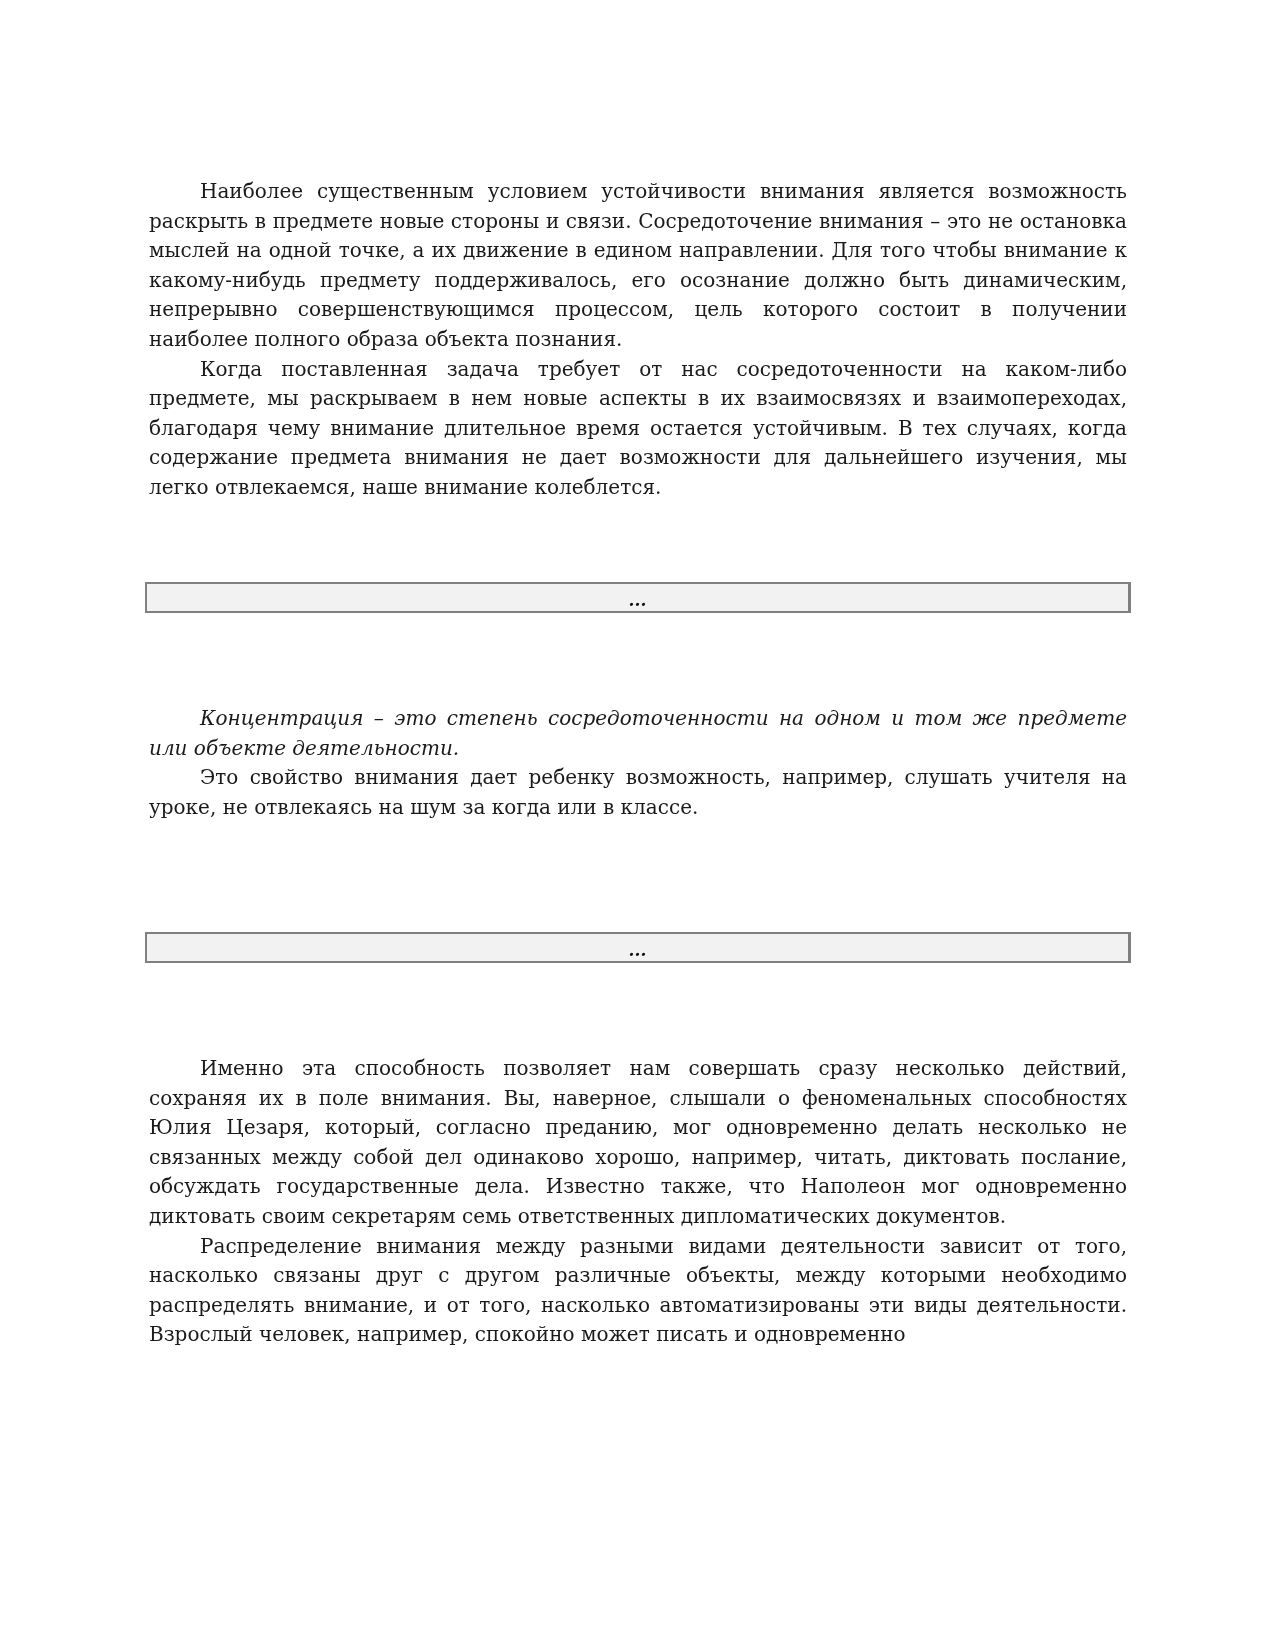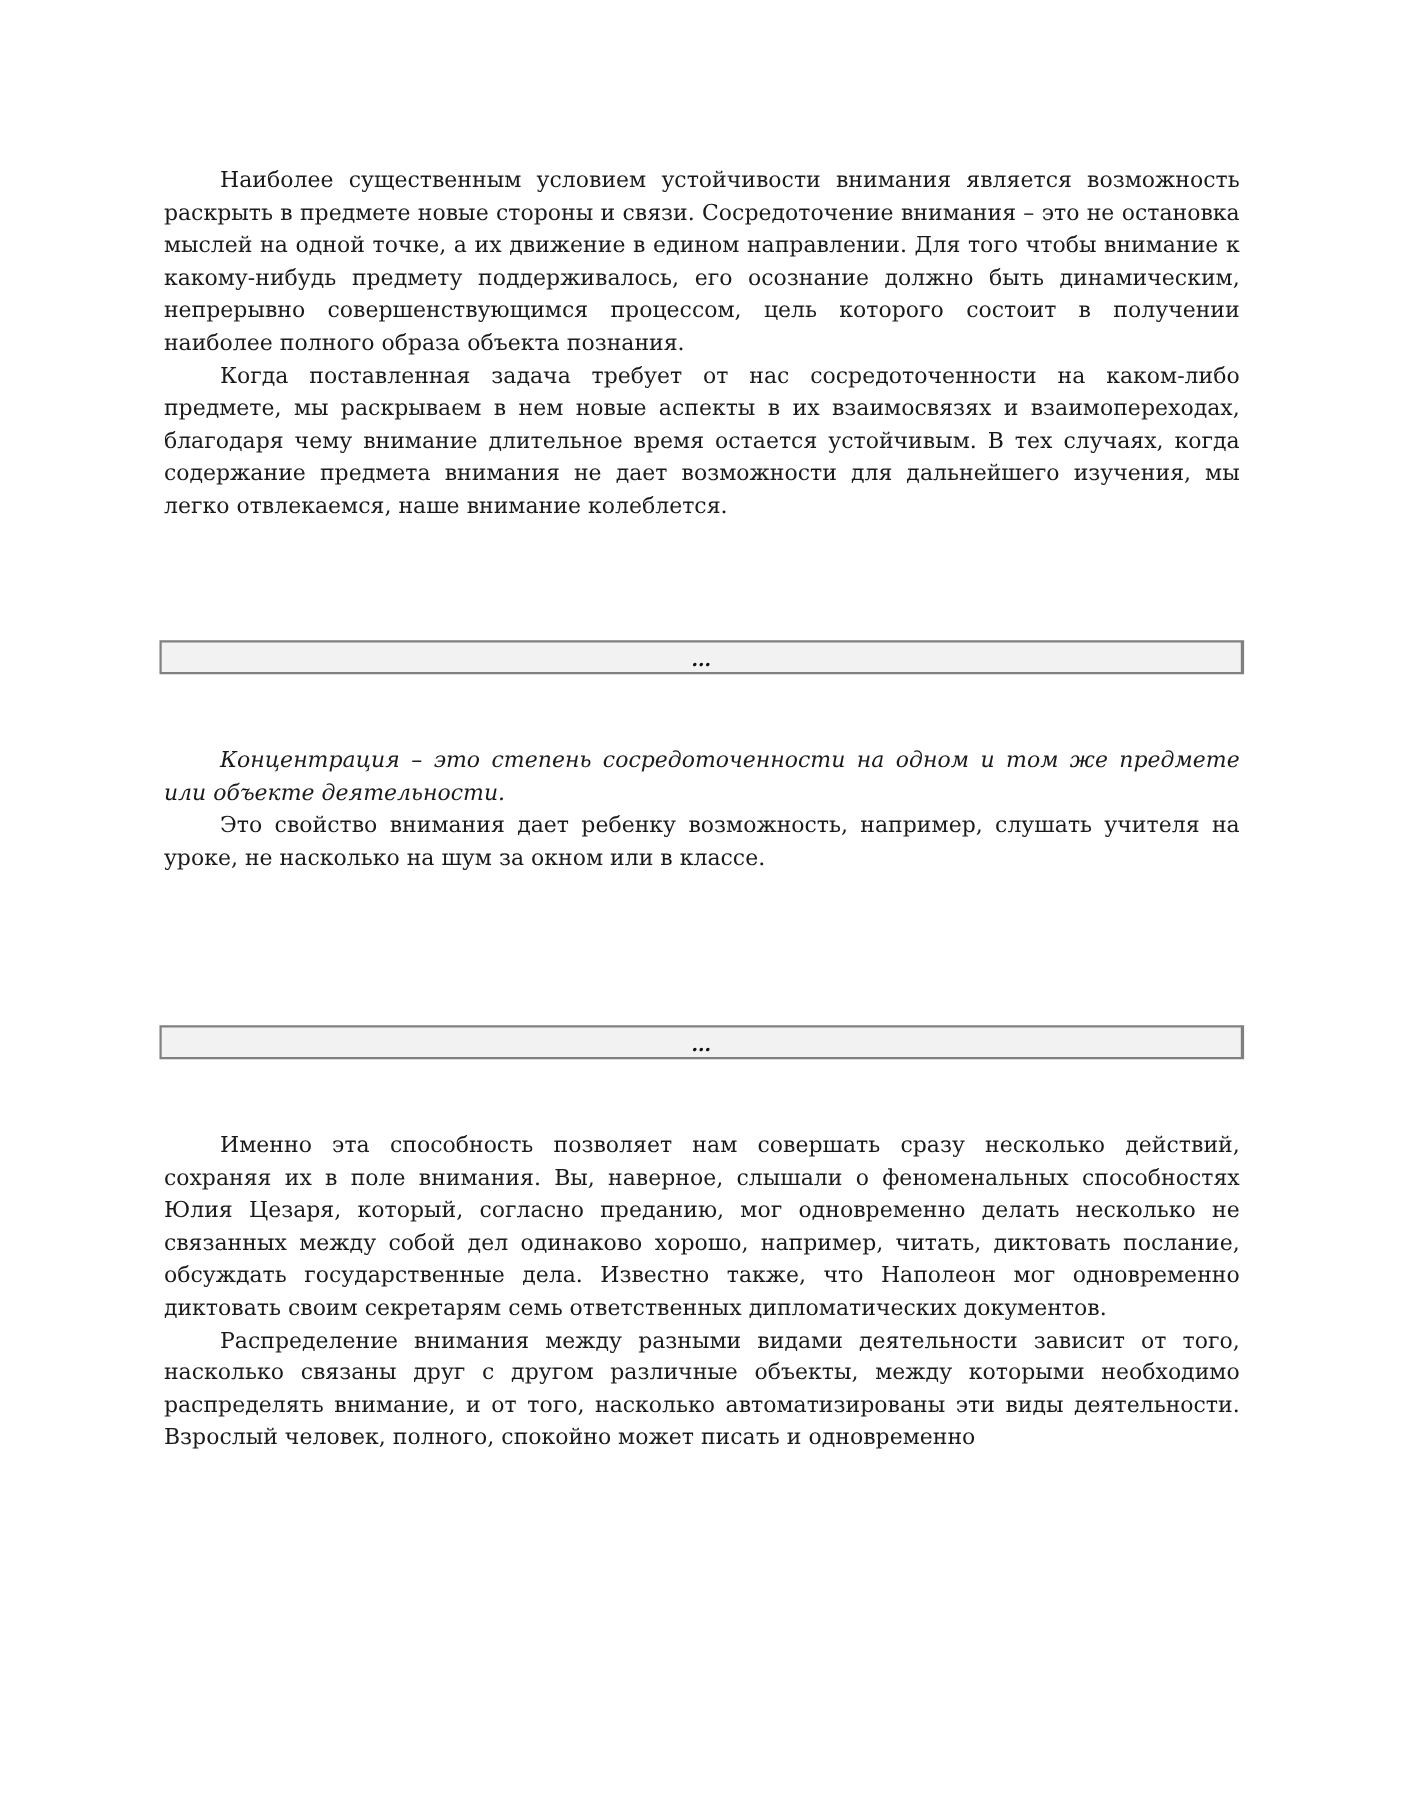--- a/index.html
+++ b/index.html
@@ -7,20 +7,21 @@
   .page { position: absolute; left: 0; top: 0; width: 1275px; height: 1650px; background: #ffffff; }
   .text-block {
     position: absolute;
     left: 149px;
     width: 978px;
     font-family: "DejaVu Serif", "Liberation Serif", serif;
     font-size: 20px;
     line-height: 29.6px;
     color: #1a1a1a;
     text-align: justify;
+    margin-top: 28px;
   }
   .para { margin: 0; text-indent: 51px; }
   .term { font-weight: normal; font-style: italic; }
   .def { font-style: italic; }
   .omission-box {
     position: absolute;
     left: 145px;
     width: 981px;
     height: 27px;
     background: #f2f2f2;
@@ -50,25 +51,25 @@
     <p class="para">Наиболее существенным условием устойчивости внимания является возможность раскрыть в предмете новые стороны и связи. Сосредоточение внимания – это не остановка мыслей на одной точке, а их движение в едином направлении. Для того чтобы внимание к какому-нибудь предмету поддерживалось, его осознание должно быть динамическим, непрерывно совершенствующимся процессом, цель которого состоит в получении наиболее полного образа объекта познания.</p>
     <p class="para">Когда поставленная задача требует от нас сосредоточенности на каком-либо предмете, мы раскрываем в нем новые аспекты в их взаимосвязях и взаимопереходах, благодаря чему внимание длительное время остается устойчивым. В тех случаях, когда содержание предмета внимания не дает возможности для дальнейшего изучения, мы легко отвлекаемся, наше внимание колеблется.</p>
   </div>
 
   <div class="omission-box" style="top:582px;">
     <div class="omission-mark">...</div>
   </div>
 
   <div class="text-block" style="top:676px;">
     <p class="para"><span class="term">Концентрация</span><span class="def"> – </span><span class="def">это степень сосредоточенности на одном и том же предмете или объекте деятельности.</span></p>
-    <p class="para">Это свойство внимания дает ребенку возможность, например, слушать учителя на уроке, не насколько на шум за окном или в классе.</p>
+    <p class="para">Это свойство внимания дает ребенку возможность, например, слушать учителя на уроке, не отвлекаясь на шум за когда или в классе.</p>
   </div>
 
   <div class="omission-box" style="top:932px;">
     <div class="omission-mark">...</div>
   </div>
 
   <div class="text-block" style="top:1026px;">
     <p class="para">Именно эта способность позволяет нам совершать сразу несколько действий, сохраняя их в поле внимания. Вы, наверное, слышали о феноменальных способностях Юлия Цезаря, который, согласно преданию, мог одновременно делать несколько не связанных между собой дел одинаково хорошо, например, читать, диктовать послание, обсуждать государственные дела. Известно также, что Наполеон мог одновременно диктовать своим секретарям семь ответственных дипломатических документов.</p>
-    <p class="para">Распределение внимания между разными видами деятельности зависит от того, насколько связаны друг с другом различные объекты, между которыми необходимо распределять внимание, и от того, насколько автоматизированы эти виды деятельности. Взрослый человек, полного, спокойно может писать и одновременно</p>
+    <p class="para">Распределение внимания между разными видами деятельности зависит от того, насколько связаны друг с другом различные объекты, между которыми необходимо распределять внимание, и от того, насколько автоматизированы эти виды деятельности. Взрослый человек, например, спокойно может писать и одновременно</p>
   </div>
 
 </div>
 
 </body></html>

